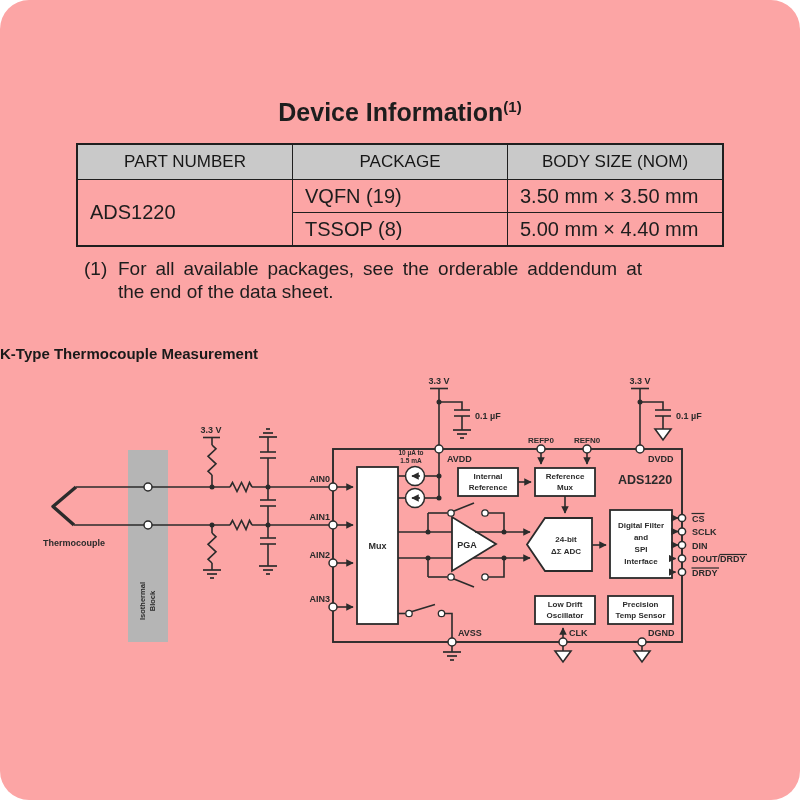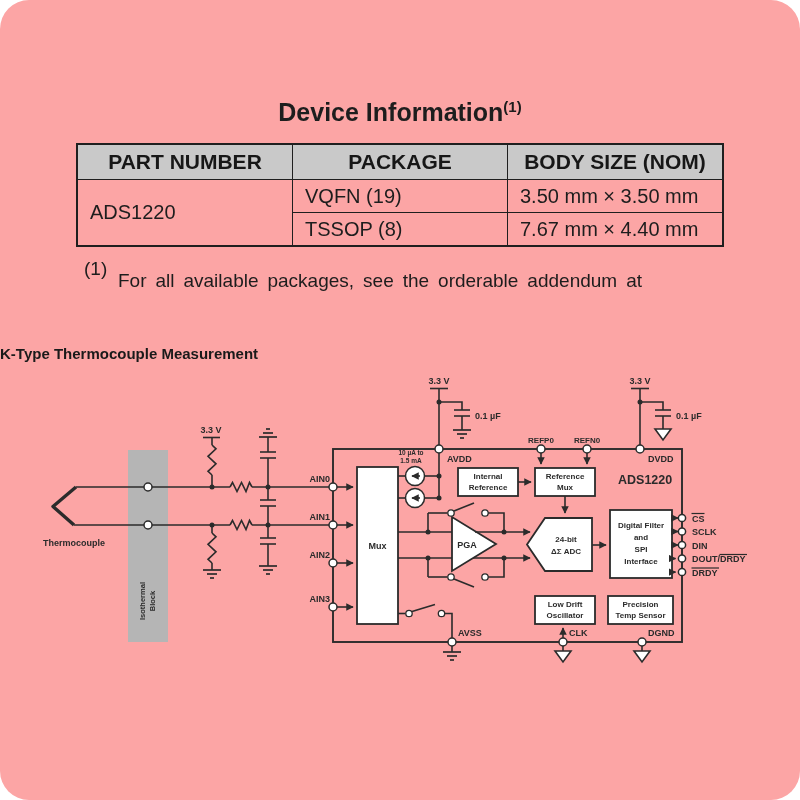--- a/index.html
+++ b/index.html
@@ -12,29 +12,29 @@
         font-family:"Liberation Sans",sans-serif;color:var(--ink);overflow:hidden;border-radius:29px;}
 
   
   #doc-title{position:absolute;left:0;top:98px;width:800px;text-align:center;
              font-size:25px;font-weight:bold;color:#1d1d1d;}
   #doc-title sup{font-size:15px;}
 
   #device-table{position:absolute;left:76px;top:143px;border-collapse:collapse;
                 table-layout:fixed;}
   #device-table th,#device-table td{border:1.6px solid #1f1f1f;overflow:hidden;white-space:nowrap;}
-  #device-table th{background:var(--header-bg);font-size:21px;font-weight:bold;
+  #device-table th{background:var(--header-bg);font-size:17px;font-weight:normal;
                    width:212px;height:32px;text-align:center;color:#171717;}
   #device-table td{font-size:20px;height:32px;padding:0 0 0 12px;text-align:left;color:#1d1d1d;}
   #device-table{border:2.4px solid #1f1f1f;}
 
   #footnote{position:absolute;left:84px;top:257px;width:566px;display:flex;
             font-size:19px;line-height:23px;color:#1d1d1d;}
   #footnote .marker{width:34px;flex:0 0 34px;}
-  #footnote .ft-line1{text-align:justify;text-align-last:justify;width:524px;margin-top:12px;}
+  #footnote .ft-line1{text-align:justify;text-align-last:justify;width:524px;}
   #footnote .ft-line2{width:524px;}
 
   #figure-title{position:absolute;left:0;top:345px;width:796px;text-align:left;
                 font-size:15px;font-weight:bold;color:#1a1a1a;}
 
   
   #schematic{position:absolute;left:0;top:0;width:800px;height:800px;}
   .wire{stroke:var(--ink);stroke-width:1.6;fill:none;}
   .bold-wire{stroke:var(--ink);stroke-width:3.4;fill:none;stroke-linejoin:round;}
   .box{fill:#fff;stroke:var(--ink);stroke-width:1.8;}
@@ -67,29 +67,30 @@
       <th>PACKAGE</th>
       <th>BODY SIZE (NOM)</th>
     </tr>
     <tr>
       <td rowspan="2">ADS1220</td>
       <td>VQFN (19)</td>
       <td>3.50 mm × 3.50 mm</td>
     </tr>
     <tr>
       <td>TSSOP (8)</td>
-      <td>7.67 mm × 4.40 mm</td>
+      <td>5.00 mm × 4.40 mm</td>
     </tr>
   </tbody>
     </table>
 
   <div id="footnote">
     <div class="marker">(1)</div>
     <div>
       <div class="ft-line1">For all available packages, see the orderable addendum at</div>
+      <div class="ft-line2">the end of the data sheet.</div>
     </div>
   </div>
 
   <div id="figure-title">K-Type Thermocouple Measurement</div>
 
   <svg id="schematic" viewBox="0 0 800 800">
     <defs>
       <marker id="arr" viewBox="0 0 10 10" refX="9" refY="5" markerWidth="7.5" markerHeight="7.5" markerUnits="userSpaceOnUse" orient="auto-start-reverse">
         <path d="M0,0 L10,5 L0,10 z" fill="#2b2b2b"></path>
       </marker>

